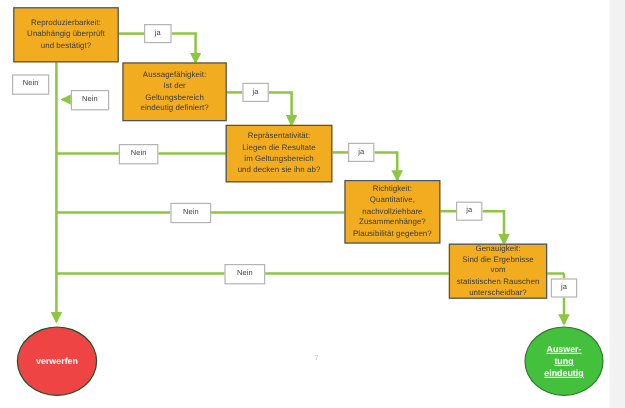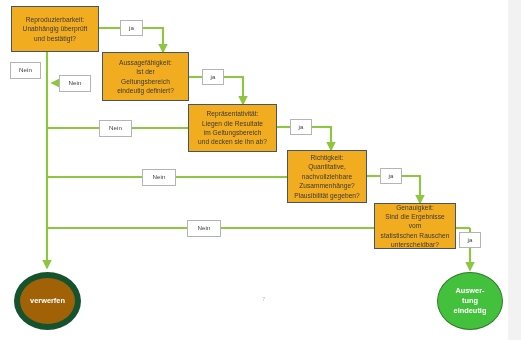--- a/index.html
+++ b/index.html
@@ -70,26 +70,27 @@
     align-items: center;
     justify-content: center;
     text-align: center;
     color: #ffffff;
     font-weight: bold;
     font-size: 7.4px;
     line-height: 1.35;
   }
   .terminal span { display: block; width: 100%; }
   #terminal-reject {
-    background: #a16207;
-    border: 6px solid #14532d;
+    background: #ef4444;
+    border: 1px solid #14532d;
   }
   #terminal-accept {
     background: #44c13c;
     border: 1px solid #2f7a2b;
+    text-decoration: underline;
   }
   #page-number {
     position: absolute;
     color: #bdbdbd;
     font-size: 6px;
     line-height: 1;
   }
 </style>
 </head>
 <body>

